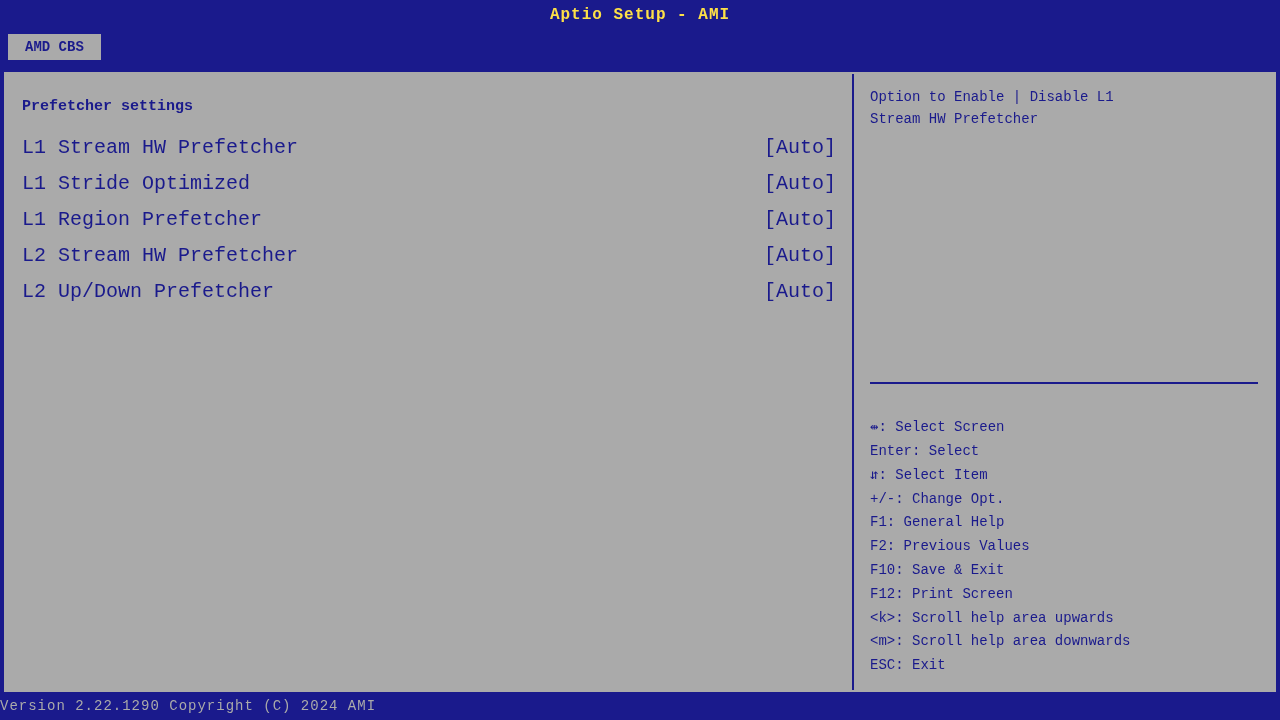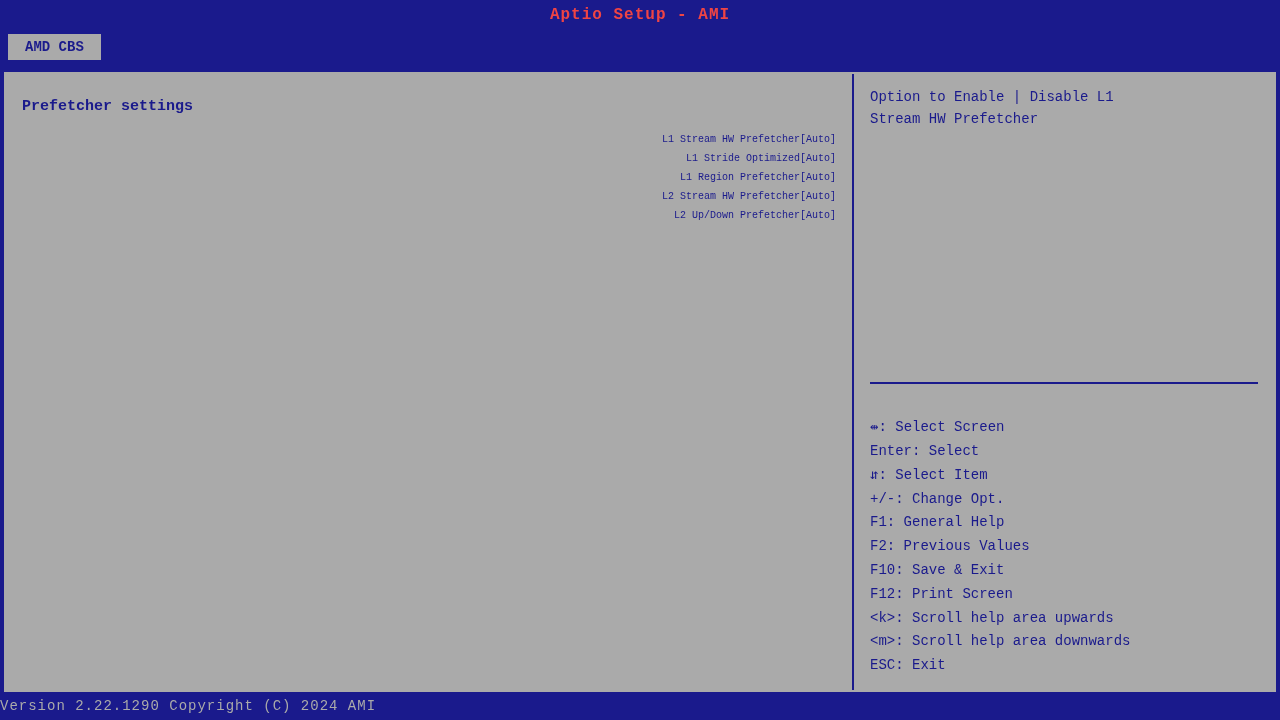--- a/index.html
+++ b/index.html
@@ -18,21 +18,21 @@
 
     #app {
       width: 1280px;
       height: 720px;
       display: flex;
       flex-direction: column;
     }
 
     #title-bar {
       background-color: #1a1a8c;
-      color: #ef4444;
+      color: #fde047;
       text-align: center;
       padding: 6px 0;
       font-size: 16px;
       font-weight: bold;
       letter-spacing: 1px;
     }
 
     #tab-bar {
       background-color: #1a1a8c;
       padding: 4px 0 12px 8px;
@@ -97,24 +97,23 @@
       font-size: 15px;
       font-weight: bold;
       margin-bottom: 16px;
       margin-top: 12px;
     }
 
     .settings-item {
       display: flex;
       justify-content: space-between;
       color: #1a1a8c;
-      font-size: 10px;
+      font-size: 20px;
       line-height: 1.7;
       margin-bottom: 2px;
-      text-align: right;
     }
 
     .settings-item .item-name {
       flex: 1;
     }
 
     .settings-item .item-value {
       color: #1a1a8c;
     }
 

